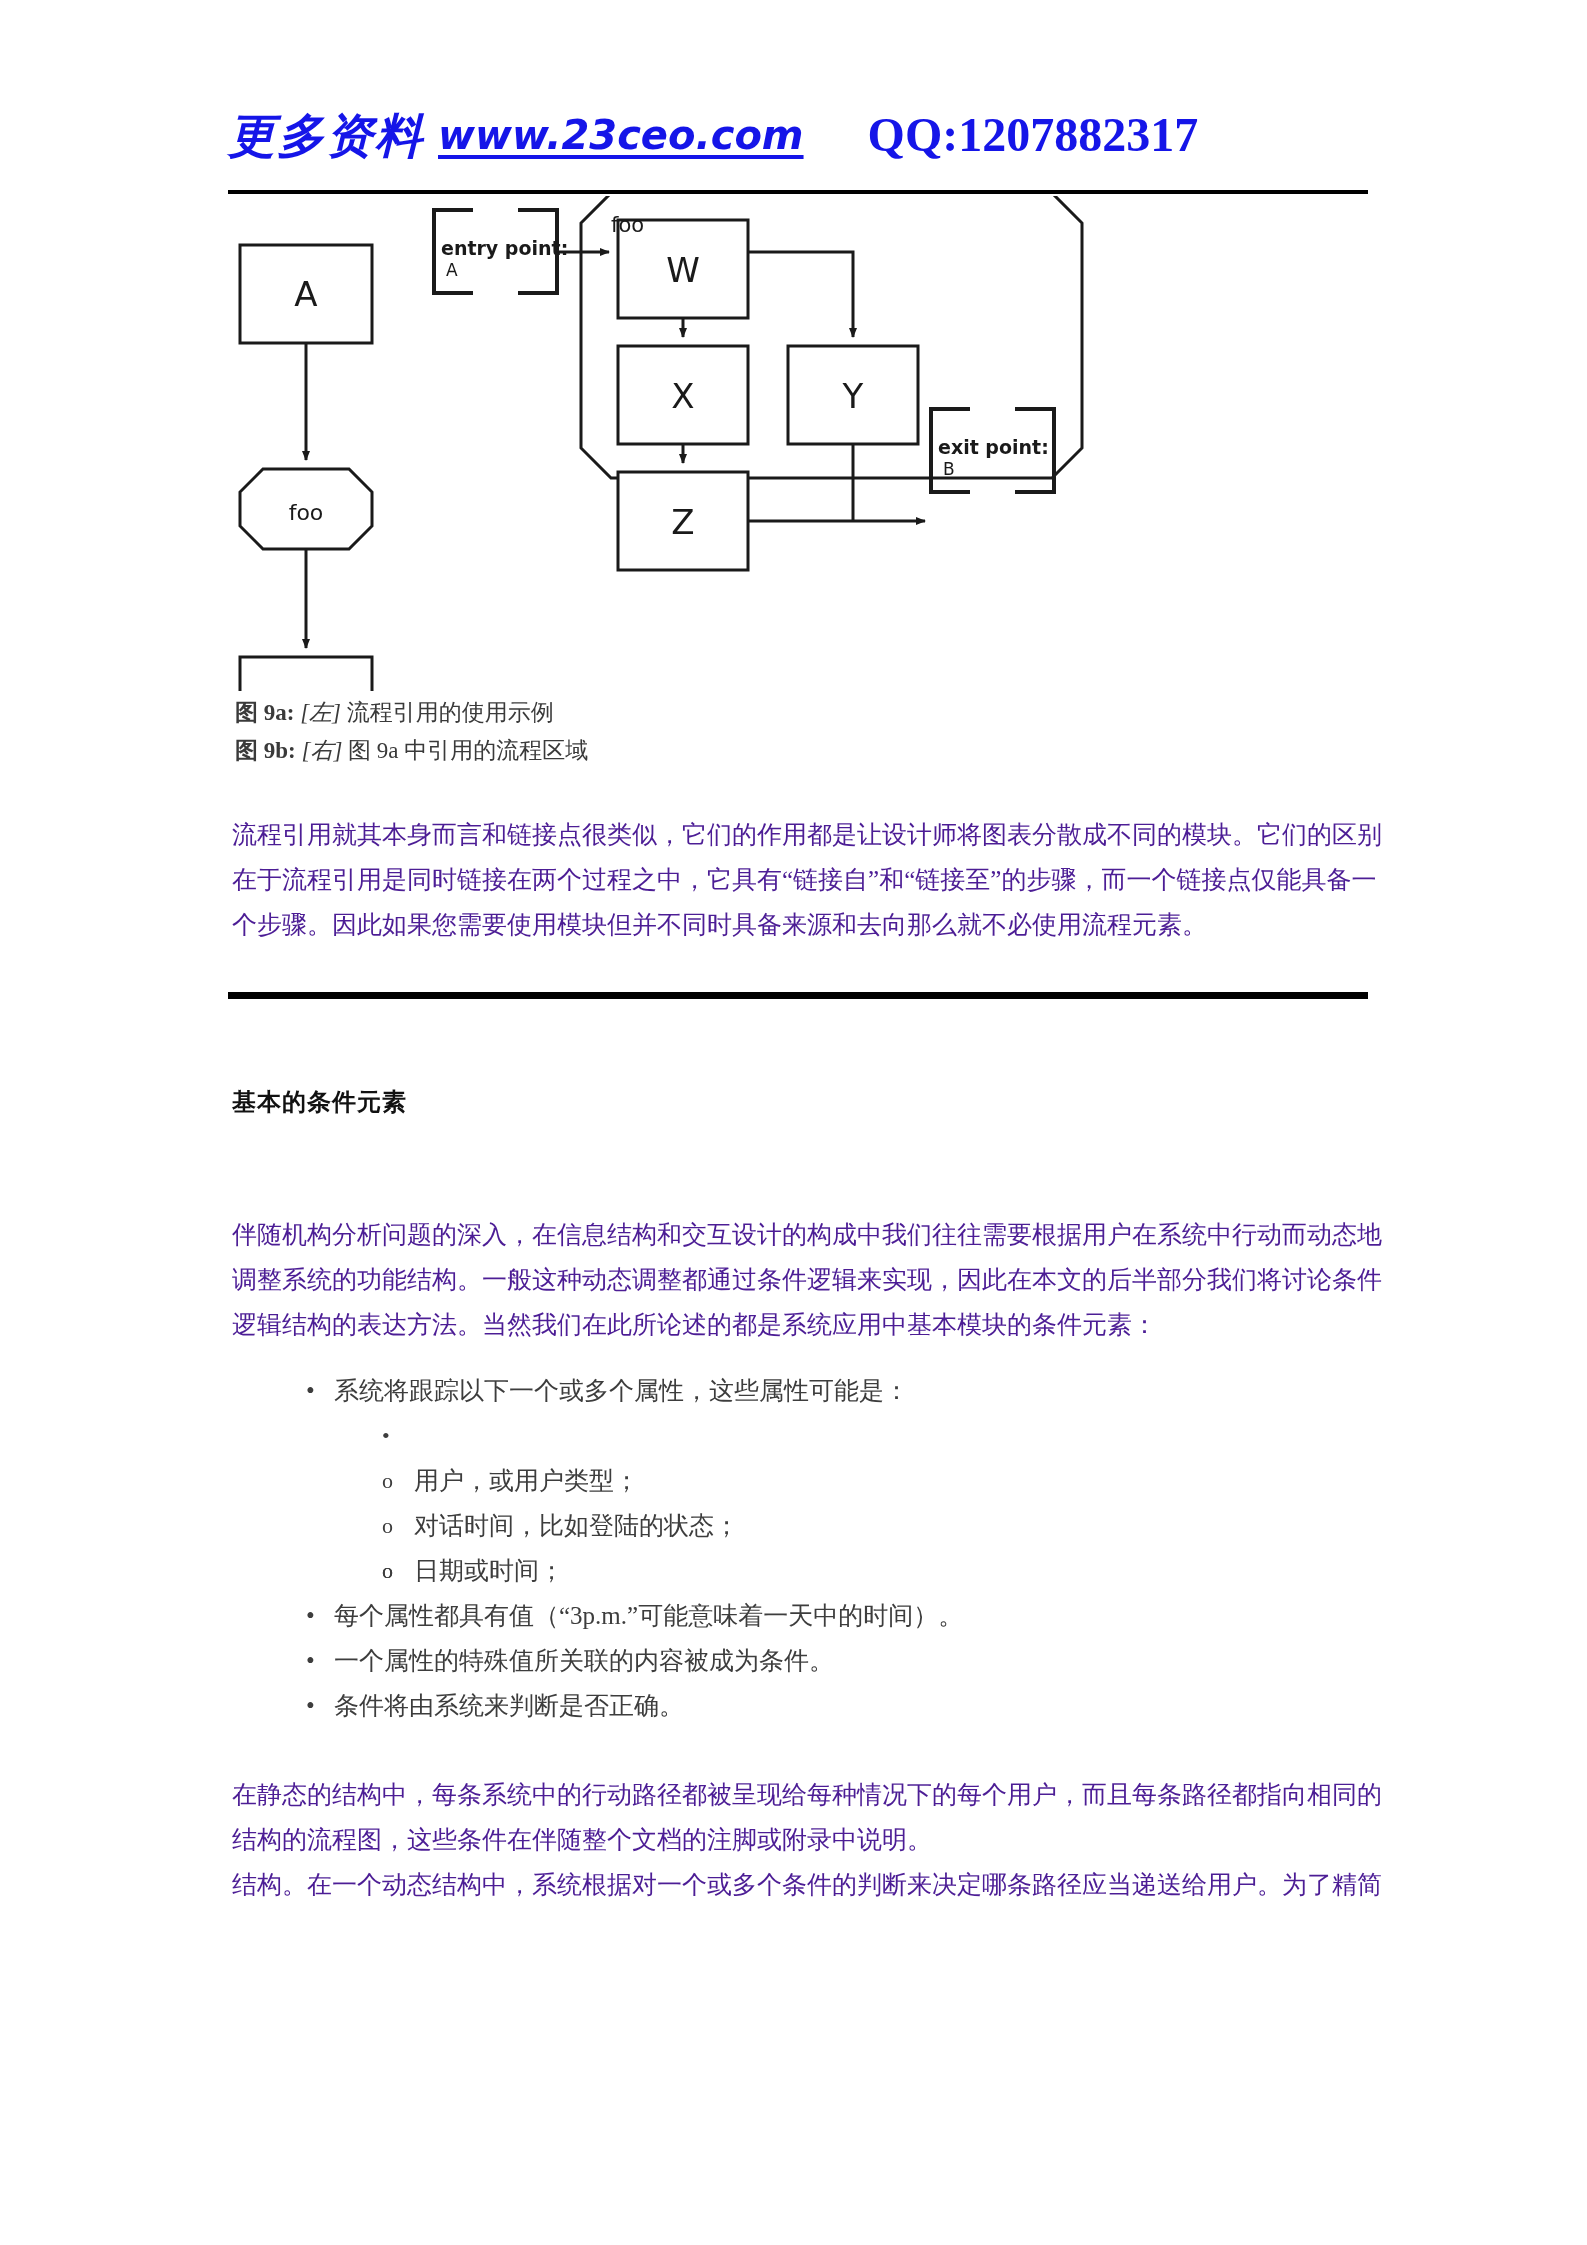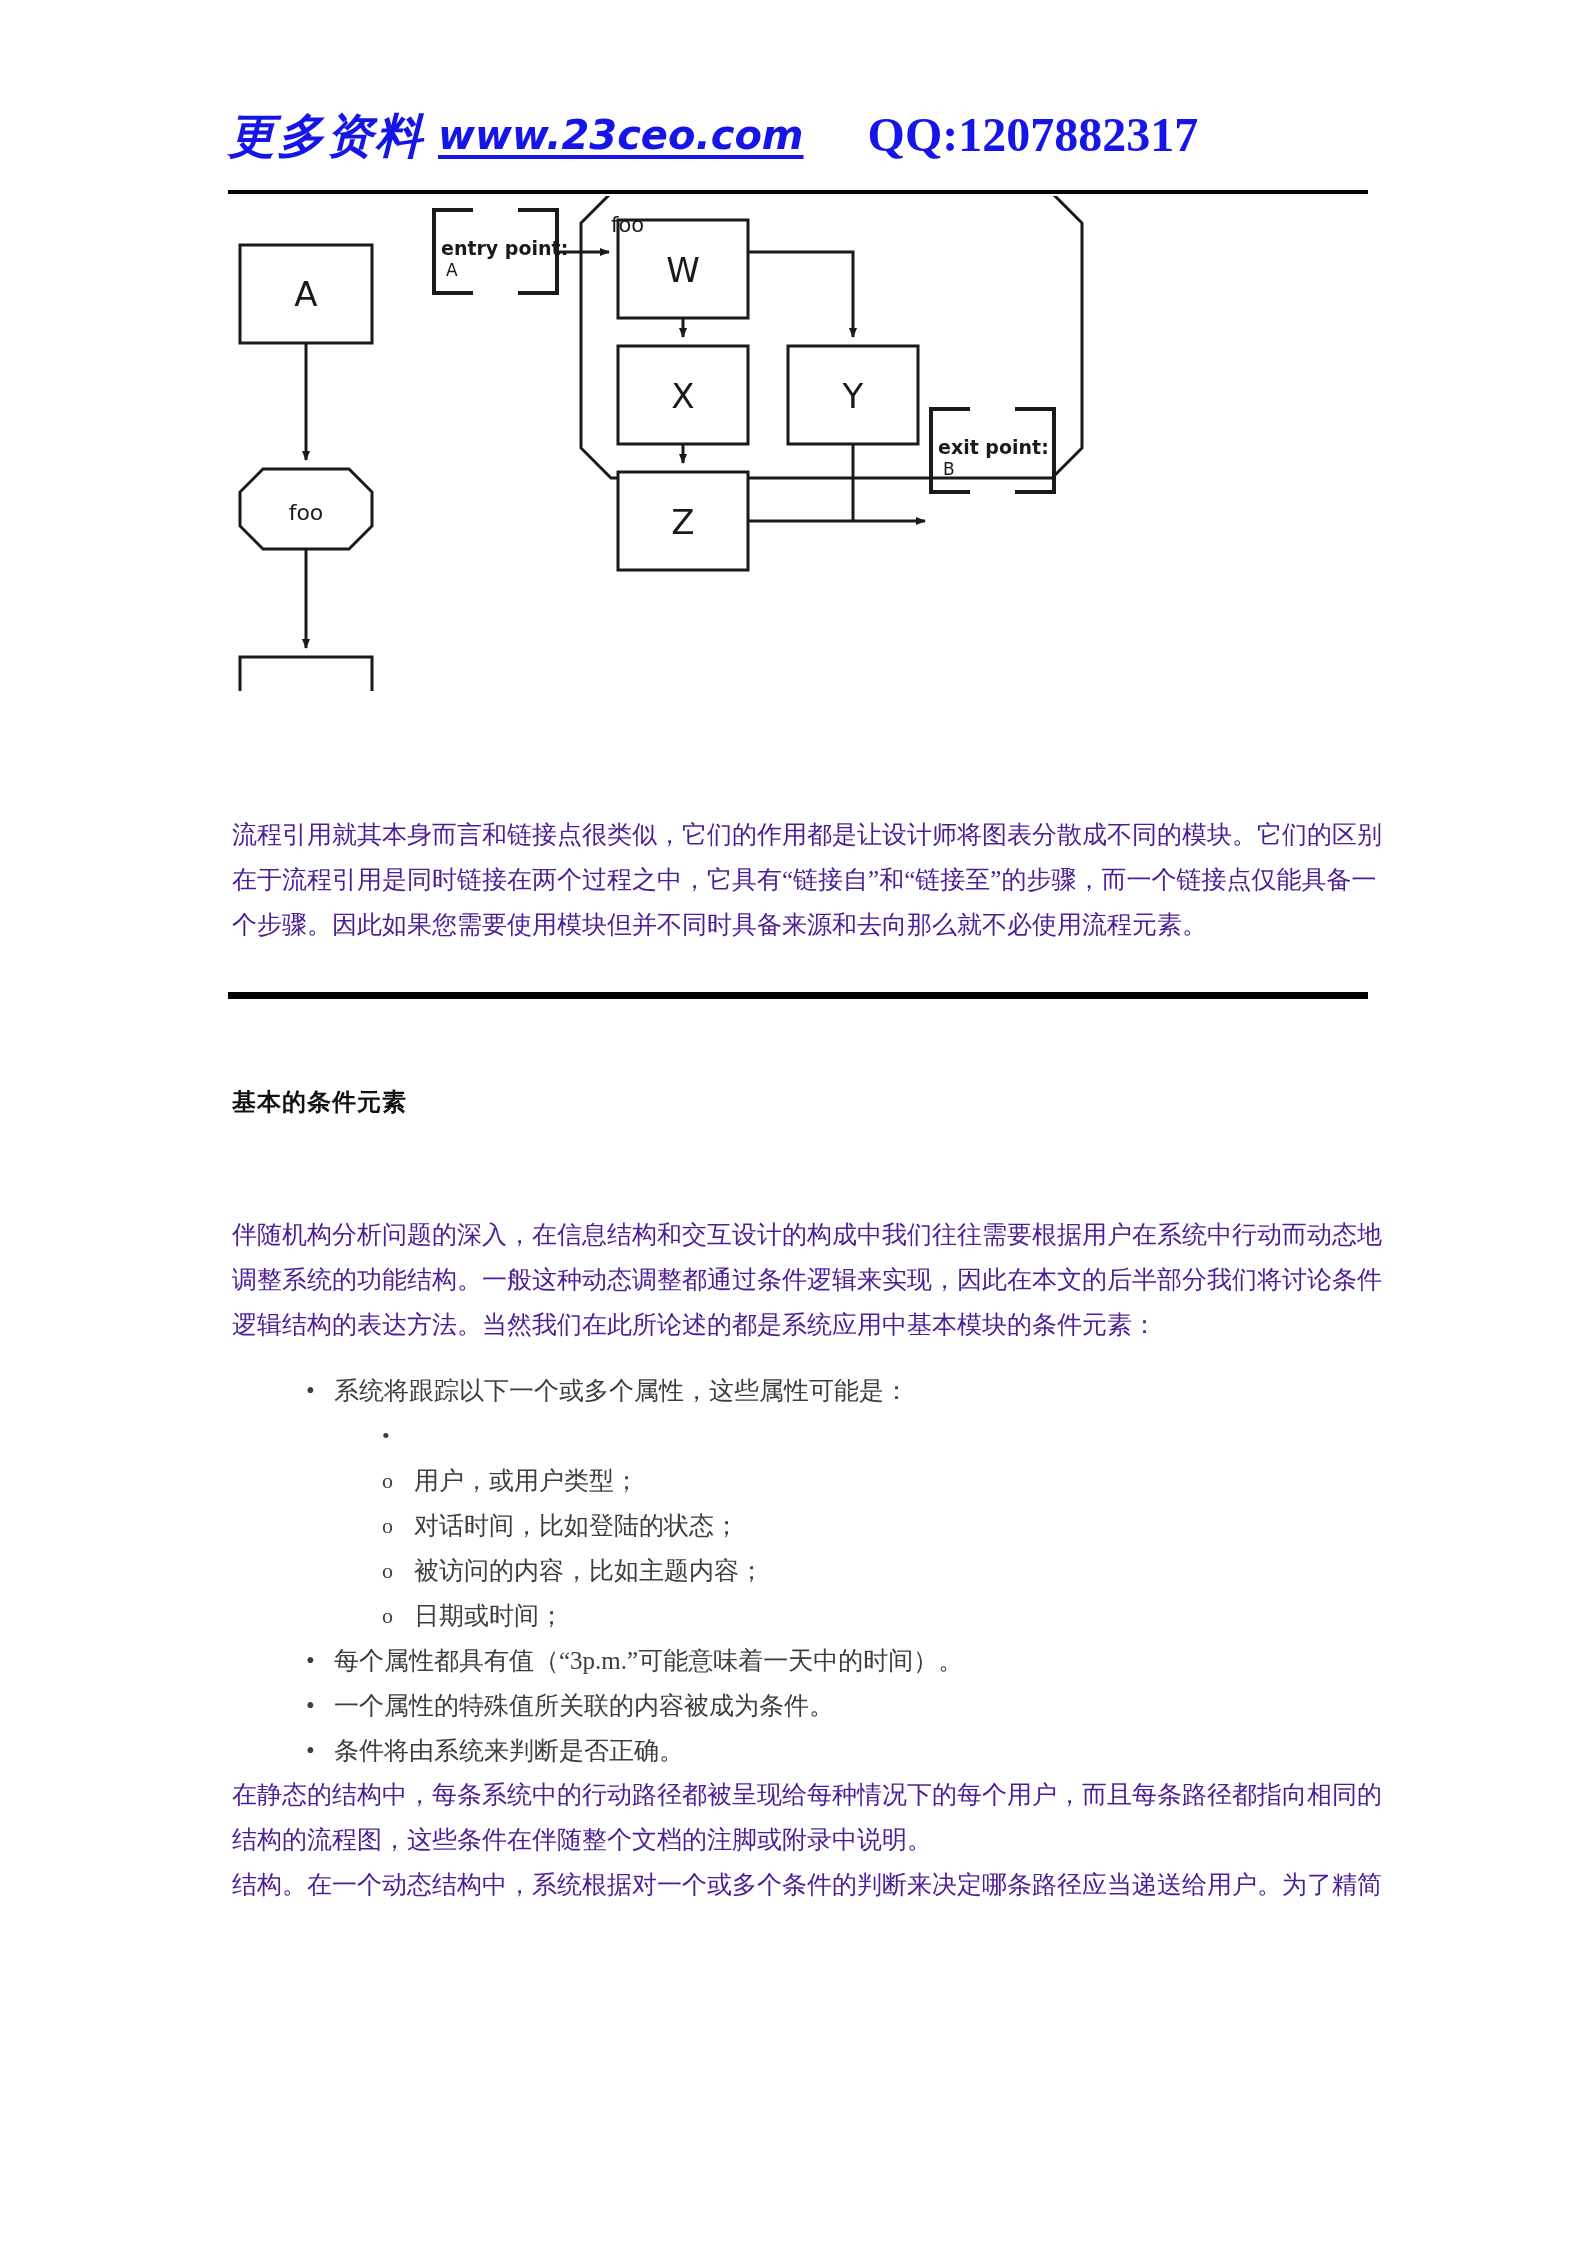--- a/index.html
+++ b/index.html
@@ -247,20 +247,32 @@
 
         <text x="213" y="59" font-size="19" font-weight="bold">entry point:</text>
         <text x="218" y="80" font-size="17">A</text>
 
         <text x="710" y="258" font-size="19" font-weight="bold">exit point:</text>
         <text x="715" y="279" font-size="17">B</text>
       </g>
     </svg>
   </div>
 
+  <div class="captions">
+    <div class="caption-line">
+      <span class="cap-fig">图 9a:</span>
+      <span class="cap-side">[左]</span>
+      <span>流程引用的使用示例</span>
+    </div>
+    <div class="caption-line">
+      <span class="cap-fig">图 9b:</span>
+      <span class="cap-side">[右]</span>
+      <span>图 9a 中引用的流程区域</span>
+    </div>
+  </div>
 
   <div class="para" id="para-1">
     <span class="ln">流程引用就其本身而言和链接点很类似，它们的作用都是让设计师将图表分散成不同的模块。它们的区别</span>
     <span class="ln">在于流程引用是同时链接在两个过程之中，它具有“链接自”和“链接至”的步骤，而一个链接点仅能具备一</span>
     <span class="ln">个步骤。因此如果您需要使用模块但并不同时具备来源和去向那么就不必使用流程元素。</span>
   </div>
 
   <div class="rule-mid"></div>
 
   <div class="heading">基本的条件元素</div>
@@ -288,21 +300,20 @@
       <span class="txt">用户，或用户类型；</span>
     </div>
 
     <div class="li lvl2">
       <span class="bullet">o</span>
       <span class="txt">对话时间，比如登陆的状态；</span>
     </div>
 
     <div class="li lvl2">
       <span class="bullet">o</span>
-      <span class="txt">被访问的内容，比如主题内容；</span>
     </div>
 
     <div class="li lvl2">
       <span class="bullet">o</span>
       <span class="txt">日期或时间；</span>
     </div>
 
     <div class="li lvl1">
       <span class="bullet">•</span>
       <span class="txt">每个属性都具有值（“3p.m.”可能意味着一天中的时间）。</span>

